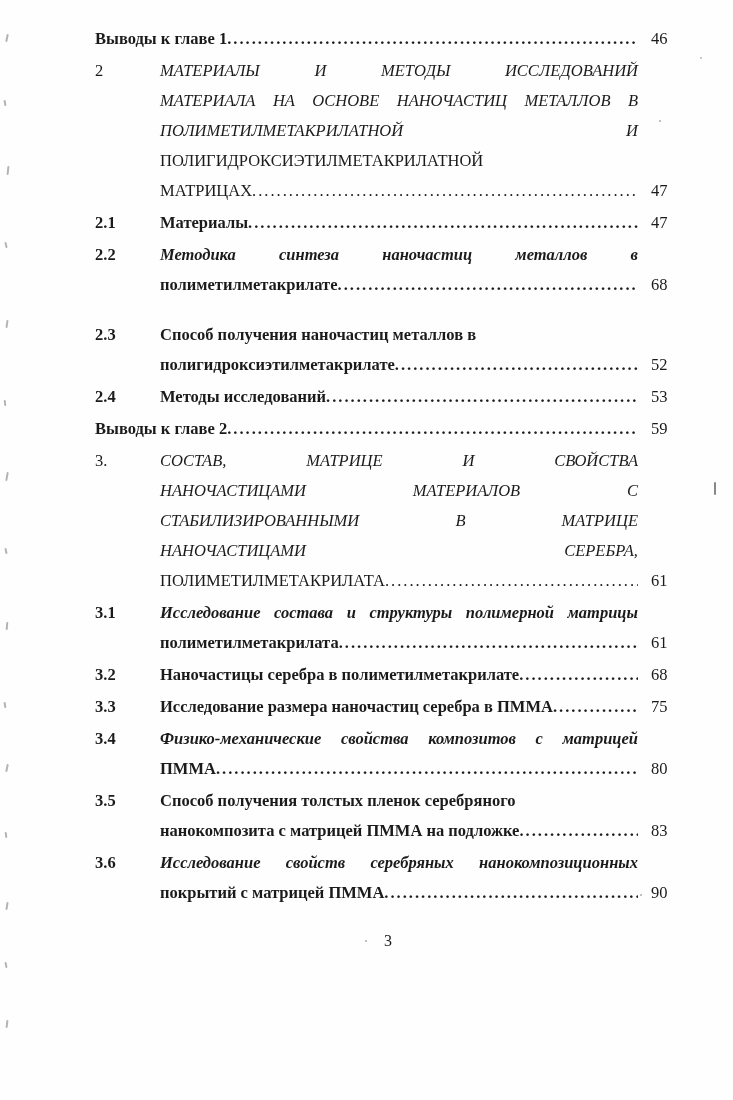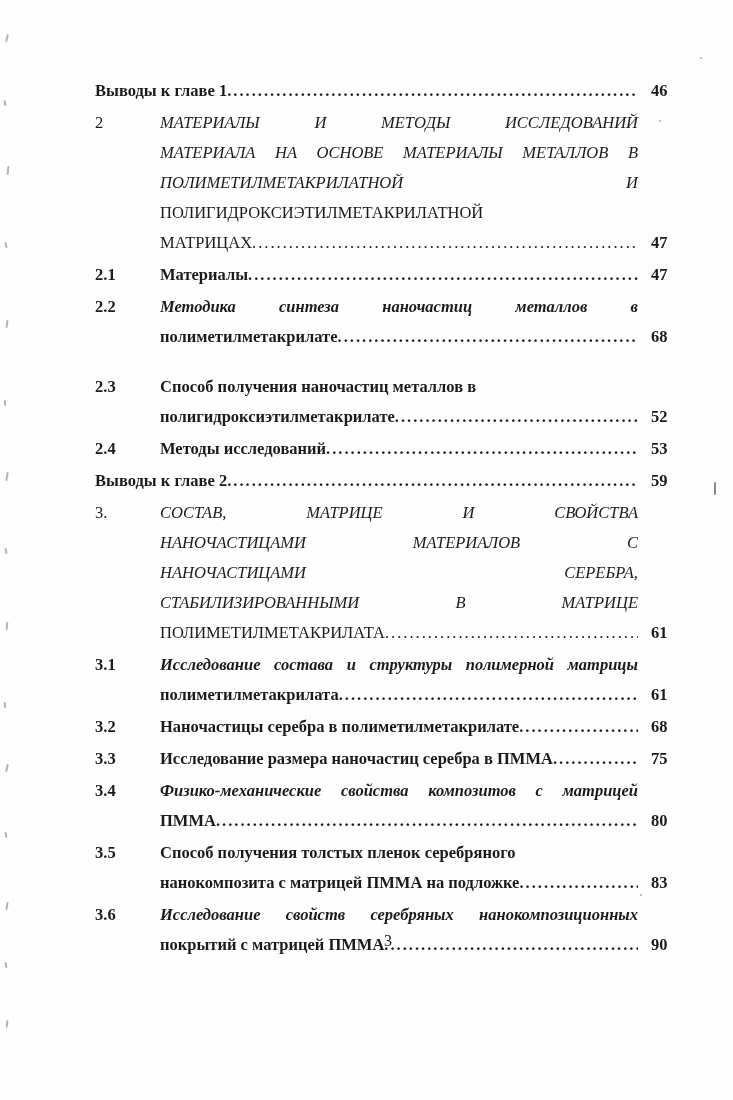--- a/index.html
+++ b/index.html
@@ -12,21 +12,21 @@
     width: 733px;
     height: 1100px;
     background: #fefefe;
     overflow: hidden;
     font-family: "Liberation Serif", "DejaVu Serif", serif;
     color: #1b1b1b;
     font-size: 16.5px;
     line-height: 30px;
   }
   .toc {
-    padding: 76px 45px 0 95px;
+    padding: 24px 45px 0 95px;
   }
   .entry {
     display: flex;
     margin-bottom: 2px;
   }
   
   .entry:nth-child(5) { margin-top: 20px; }
   .entry.bold .body, .entry.bold .num { font-weight: bold; }
   .num {
     flex: none;
@@ -54,21 +54,21 @@
     overflow: hidden;
     white-space: nowrap;
     letter-spacing: 2px;
   }
   .pg {
     flex: none;
     width: 50px;
     box-sizing: border-box;
     padding-left: 13px;
     align-self: flex-end;
-    font-weight: bold;
+    font-weight: normal;
   }
   .footer-num {
     position: absolute;
     top: 926px;
     left: 384px;
     font-size: 16px;
   }
   
   .art {
     position: absolute;
@@ -89,21 +89,21 @@
             <span class="lt">Выводы к главе 1</span>
             <span class="dots">..........................................................................................................................................................</span>
           </div>
         </div>
         <div class="pg">46</div>
       </div>
       <div class="entry">
         <div class="num">2</div>
         <div class="body">
           <div class="line stretch">МАТЕРИАЛЫ И МЕТОДЫ ИССЛЕДОВАНИЙ</div>
-          <div class="line stretch">МАТЕРИАЛА НА ОСНОВЕ МАТЕРИАЛЫ МЕТАЛЛОВ В</div>
+          <div class="line stretch">МАТЕРИАЛА НА ОСНОВЕ НАНОЧАСТИЦ МЕТАЛЛОВ В</div>
           <div class="line stretch">ПОЛИМЕТИЛМЕТАКРИЛАТНОЙ И</div>
           <div class="line">ПОЛИГИДРОКСИЭТИЛМЕТАКРИЛАТНОЙ</div>
           <div class="line lastline">
             <span class="lt">МАТРИЦАХ</span>
             <span class="dots">..........................................................................................................................................................</span>
           </div>
         </div>
         <div class="pg">47</div>
       </div>
       <div class="entry bold">
@@ -155,22 +155,22 @@
             <span class="dots">..........................................................................................................................................................</span>
           </div>
         </div>
         <div class="pg">59</div>
       </div>
       <div class="entry">
         <div class="num">3.</div>
         <div class="body">
           <div class="line stretch">СОСТАВ, МАТРИЦЕ И СВОЙСТВА</div>
           <div class="line stretch">НАНОЧАСТИЦАМИ МАТЕРИАЛОВ С</div>
+          <div class="line stretch">СТАБИЛИЗИРОВАННЫМИ В МАТРИЦЕ</div>
           <div class="line stretch">НАНОЧАСТИЦАМИ СЕРЕБРА,</div>
-          <div class="line stretch">СТАБИЛИЗИРОВАННЫМИ В МАТРИЦЕ</div>
           <div class="line lastline">
             <span class="lt">ПОЛИМЕТИЛМЕТАКРИЛАТА</span>
             <span class="dots">..........................................................................................................................................................</span>
           </div>
         </div>
         <div class="pg">61</div>
       </div>
       <div class="entry bold">
         <div class="num">3.1</div>
         <div class="body">

